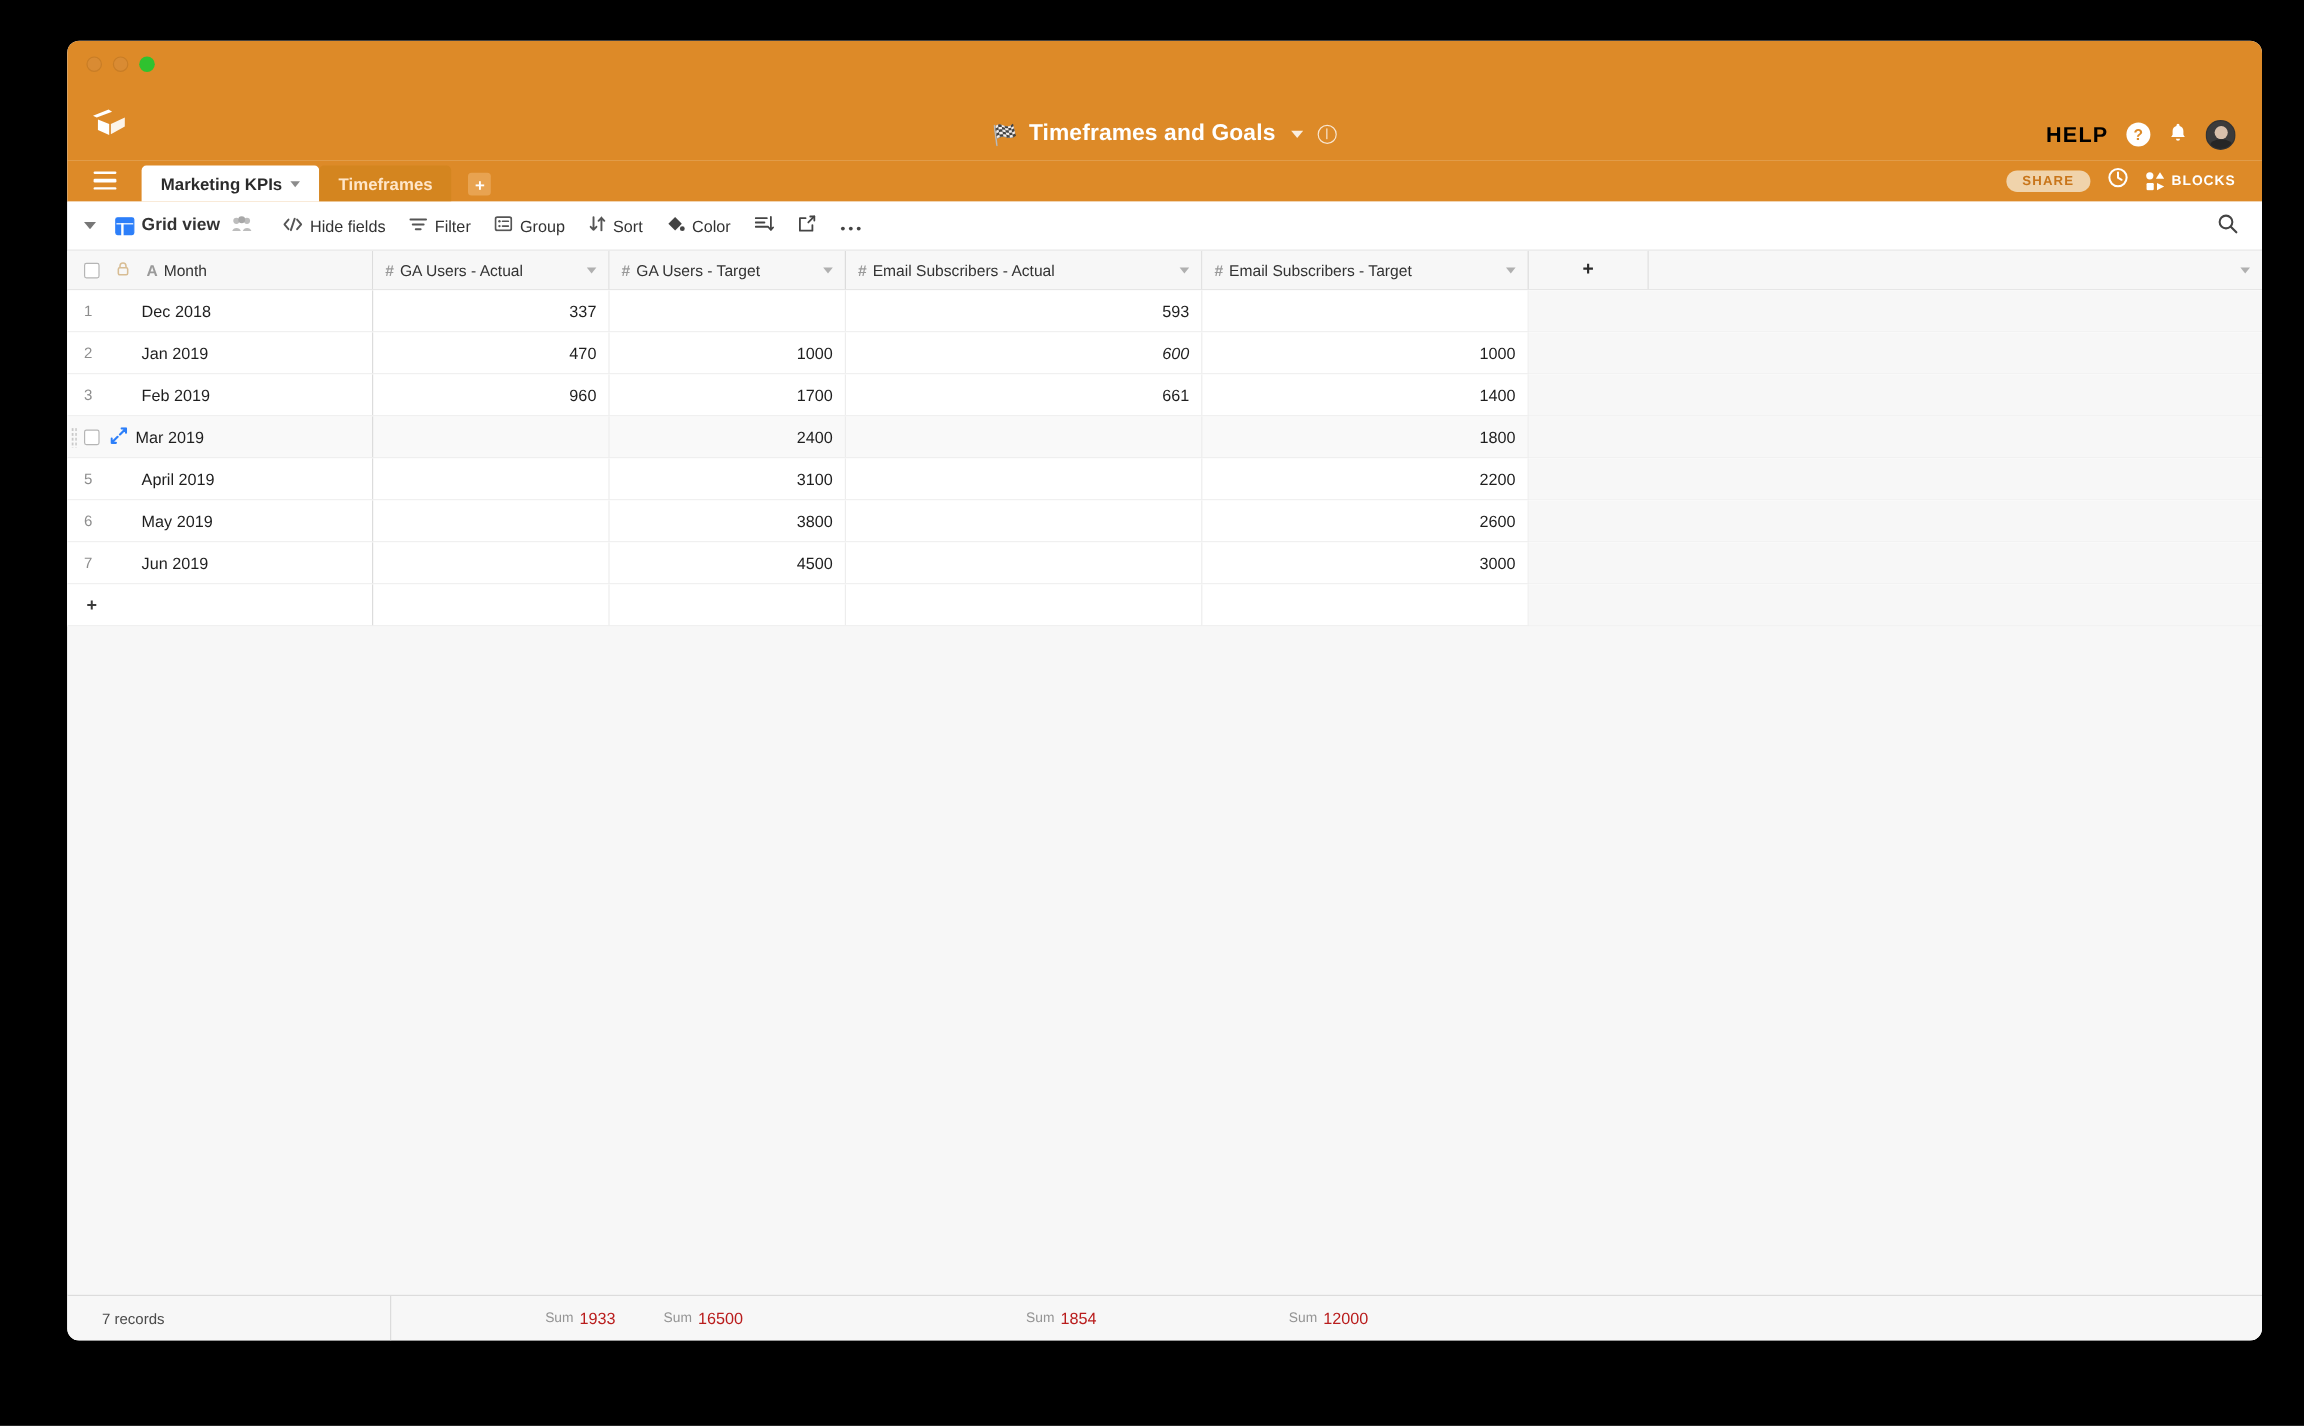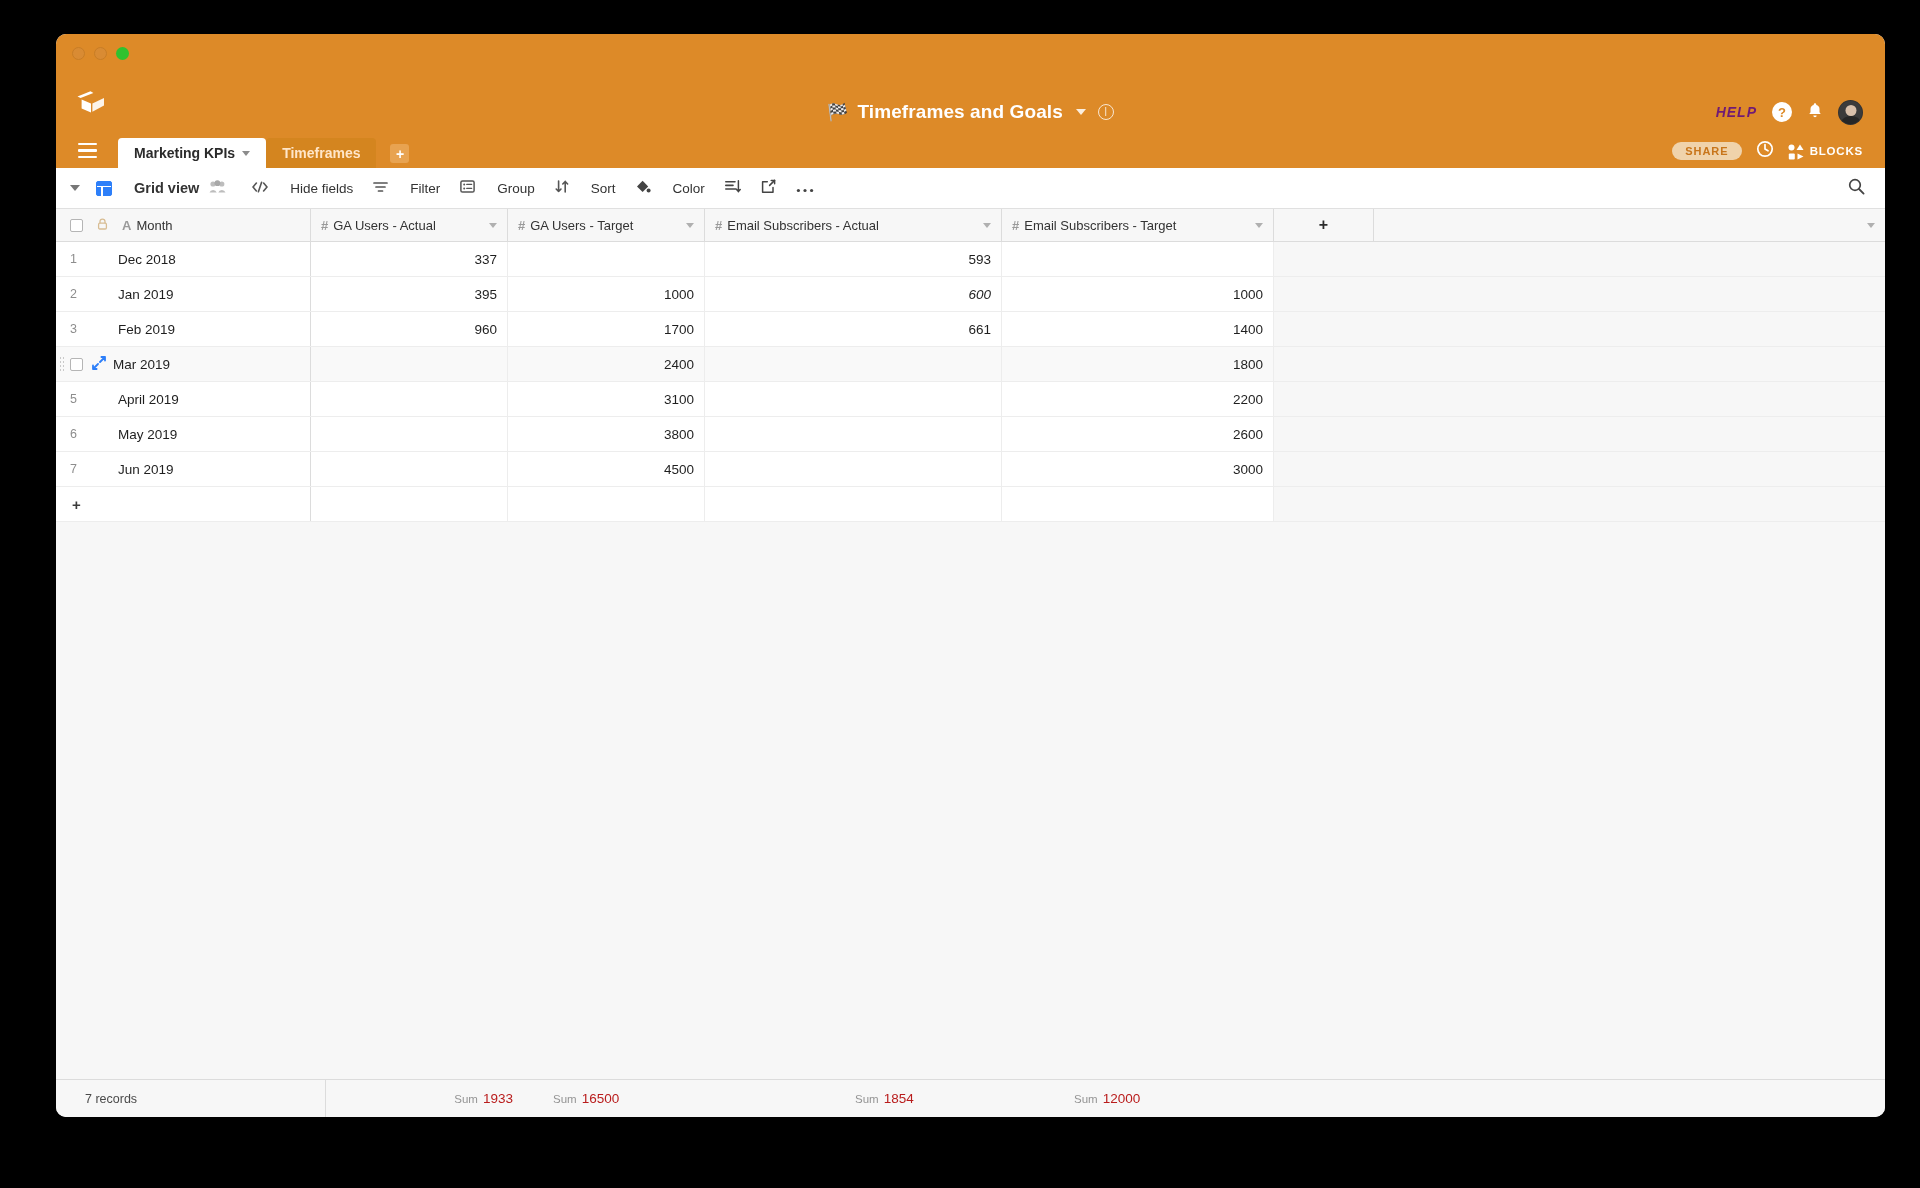--- a/index.html
+++ b/index.html
@@ -77,21 +77,21 @@
     left: 50%; top: 2px; width: 1.6px; height: 9px;
     background: rgba(255,255,255,0.78);
     transform: translateX(-50%);
   }
   .header-right {
     position: absolute; right: 22px; top: 0;
     height: 44px;
     display: flex; align-items: center; gap: 15px;
   }
   .help-label {
-    color: #701a75; font-size: 14px; font-weight: bold; letter-spacing: 1px; font-style: italic;
+    color: #000000; font-size: 18px; font-weight: bold; letter-spacing: 1px;
   }
   .help-q {
     width: 20px; height: 20px; border-radius: 50%;
     background: #ffffff; color: #dd8a28;
     font-size: 13px; font-weight: bold;
     display: flex; align-items: center; justify-content: center;
   }
   .bell { color: #ffffff; font-size: 16px; line-height: 1; }
   .avatar {
     width: 25px; height: 25px; border-radius: 50%;
@@ -174,21 +174,21 @@
     padding: 0 20px 0 14px;
     position: relative;
   }
   .tb-caret {
     width: 0; height: 0; margin-right: 16px;
     border-left: 5px solid transparent;
     border-right: 5px solid transparent;
     border-top: 6px solid #777777;
   }
   .tb-item {
-    display: flex; align-items: center; gap: 22px;
+    display: flex; align-items: center; gap: 6px;
     font-size: 13.5px; color: #333333;
     margin-right: 20px; cursor: pointer;
     white-space: nowrap;
   }
   .tb-item.strong { font-weight: bold; font-size: 14.5px; margin-right: 10px; }
   .grid-icon {
     width: 16px; height: 15px; border: 1.8px solid #2d7ff9;
     border-radius: 2px; position: relative; background: #2d7ff9;
   }
   .grid-icon::before {
@@ -576,21 +576,21 @@
         <div class="cell-num" style="width:297px;flex:0 0 297px;">593</div>
         <div class="cell-num" style="width:272px;flex:0 0 272px;"></div>
         <div class="cell-tail"></div>
       </div>
 
       <div class="grid-row">
         <div class="cell-rownum">
           <span class="rn">2</span>
           <span class="month-text">Jan 2019</span>
         </div>
-        <div class="cell-num" style="width:197px;flex:0 0 197px;">395</div>
+        <div class="cell-num" style="width:197px;flex:0 0 197px;">470</div>
         <div class="cell-num" style="width:197px;flex:0 0 197px;">1000</div>
         <div class="cell-num" style="width:297px;flex:0 0 297px;font-style:italic;">600</div>
         <div class="cell-num" style="width:272px;flex:0 0 272px;">1000</div>
         <div class="cell-tail"></div>
       </div>
 
       <div class="grid-row">
         <div class="cell-rownum">
           <span class="rn">3</span>
           <span class="month-text">Feb 2019</span>

